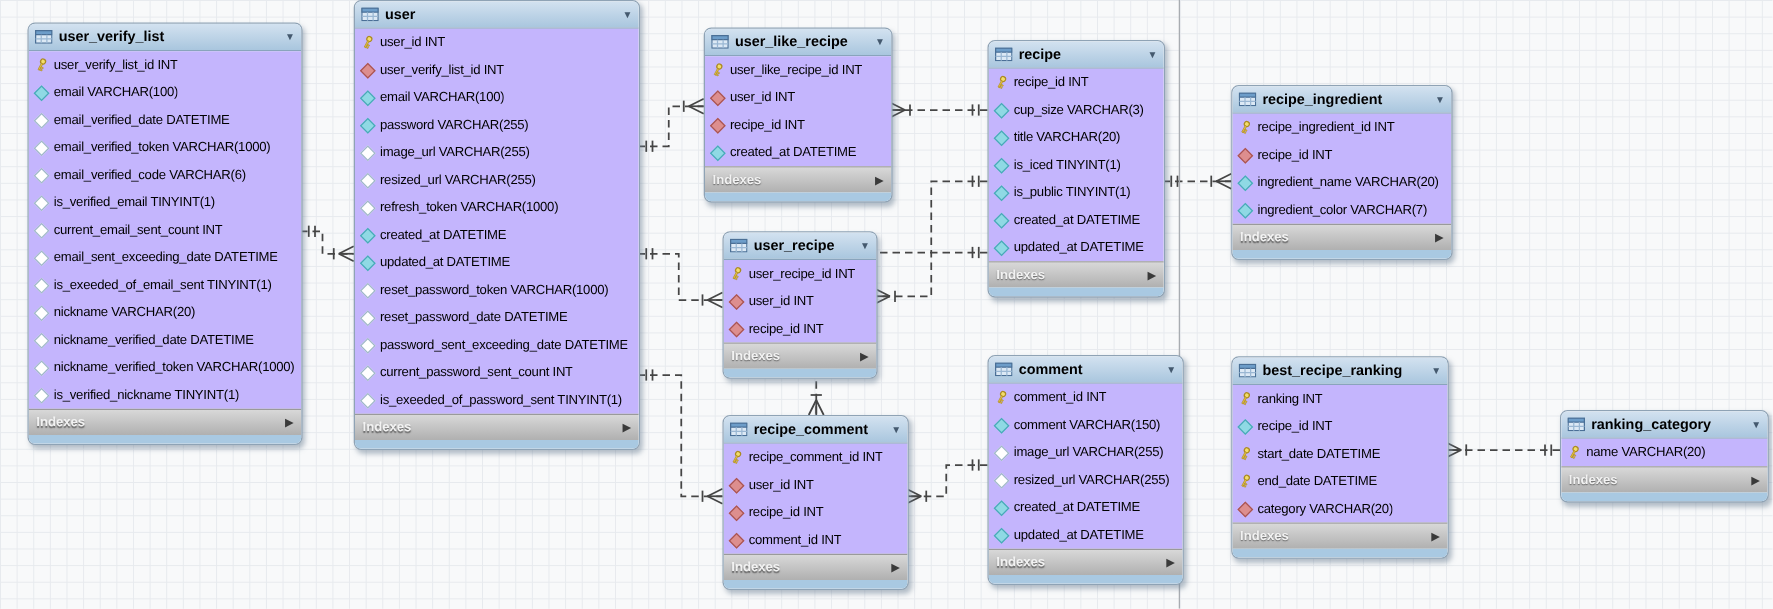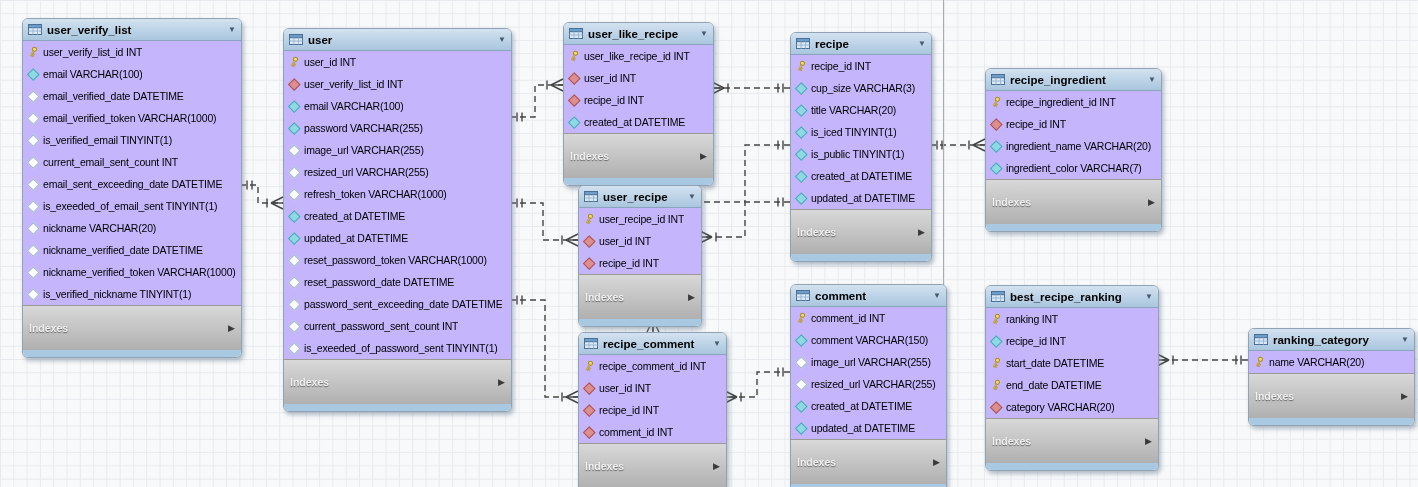--- a/index.html
+++ b/index.html
@@ -48,21 +48,21 @@
     font-size:10.5px;color:#000;letter-spacing:-0.2px;
     white-space:nowrap;overflow:hidden;
   }
   .ic{flex:0 0 auto;margin-right:4px;display:inline-flex;align-items:center;justify-content:center;width:12px;height:12px;}
   .diamond{width:6.5px;height:6.5px;transform:rotate(45deg);display:inline-block;}
   .ic-req .diamond{background:#8fd9e4;border:1px solid #49a8b8;}
   .ic-opt .diamond{background:#ffffff;border:1px solid #9fb6c9;}
   .ic-fk  .diamond{background:#dd8e8e;border:1px solid #a85454;}
   .tbl-ft{
     height:20px;display:flex;align-items:center;justify-content:space-between;
-    padding:12px 6px;
+    padding:0 6px;
     background:linear-gradient(#d8d8d8,#b0b0b0);
     border-top:1px solid #9a9a9a;cursor:pointer;gap:40px;
   }
   .ft-label{
     font-size:10.5px;font-weight:bold;color:#f2f2f2;
     text-shadow:0 1px 1px rgba(90,90,90,0.9);
   }
   .ft-arrow{font-size:9px;color:#3a3a3a;}
   .tbl-bar{height:7px;background:#a9c9e2;}
 </style>
@@ -206,20 +206,26 @@
         <div class="row">
           <span class="ic ic-opt">
             <span class="diamond"></span>
           </span>
           <span class="coltext">email_verified_token VARCHAR(1000)</span>
         </div>
         <div class="row">
           <span class="ic ic-opt">
             <span class="diamond"></span>
           </span>
+          <span class="coltext">email_verified_code VARCHAR(6)</span>
+        </div>
+        <div class="row">
+          <span class="ic ic-opt">
+            <span class="diamond"></span>
+          </span>
           <span class="coltext">is_verified_email TINYINT(1)</span>
         </div>
         <div class="row">
           <span class="ic ic-opt">
             <span class="diamond"></span>
           </span>
           <span class="coltext">current_email_sent_count INT</span>
         </div>
         <div class="row">
           <span class="ic ic-opt">
@@ -257,21 +263,21 @@
           </span>
           <span class="coltext">is_verified_nickname TINYINT(1)</span>
         </div>
       </div>
       <div class="tbl-ft">
         <span class="ft-label">Indexes</span>
         <span class="ft-arrow">▶</span>
       </div>
       <div class="tbl-bar"></div>
     </div>
-    <div class="tbl" style="left:283px;top:28px;width:227px">
+    <div class="tbl" style="left:283px;top:0;width:227px">
       <div class="tbl-hd">
         <span class="tbl-icon">
           <svg width="14" height="11" viewBox="0 0 14 11">
             <rect x="0.5" y="0.5" width="13" height="10" fill="#dce9f5" stroke="#4a6f96"></rect>
             <rect x="0.5" y="0.5" width="13" height="3.2" fill="#6d9dc9" stroke="#4a6f96"></rect>
             <line x1="5" y1="3.7" x2="5" y2="10.5" stroke="#9ab7d3"></line>
             <line x1="9.5" y1="3.7" x2="9.5" y2="10.5" stroke="#9ab7d3"></line>
             <line x1="0.5" y1="7" x2="13.5" y2="7" stroke="#9ab7d3"></line>
           </svg>
         </span>

